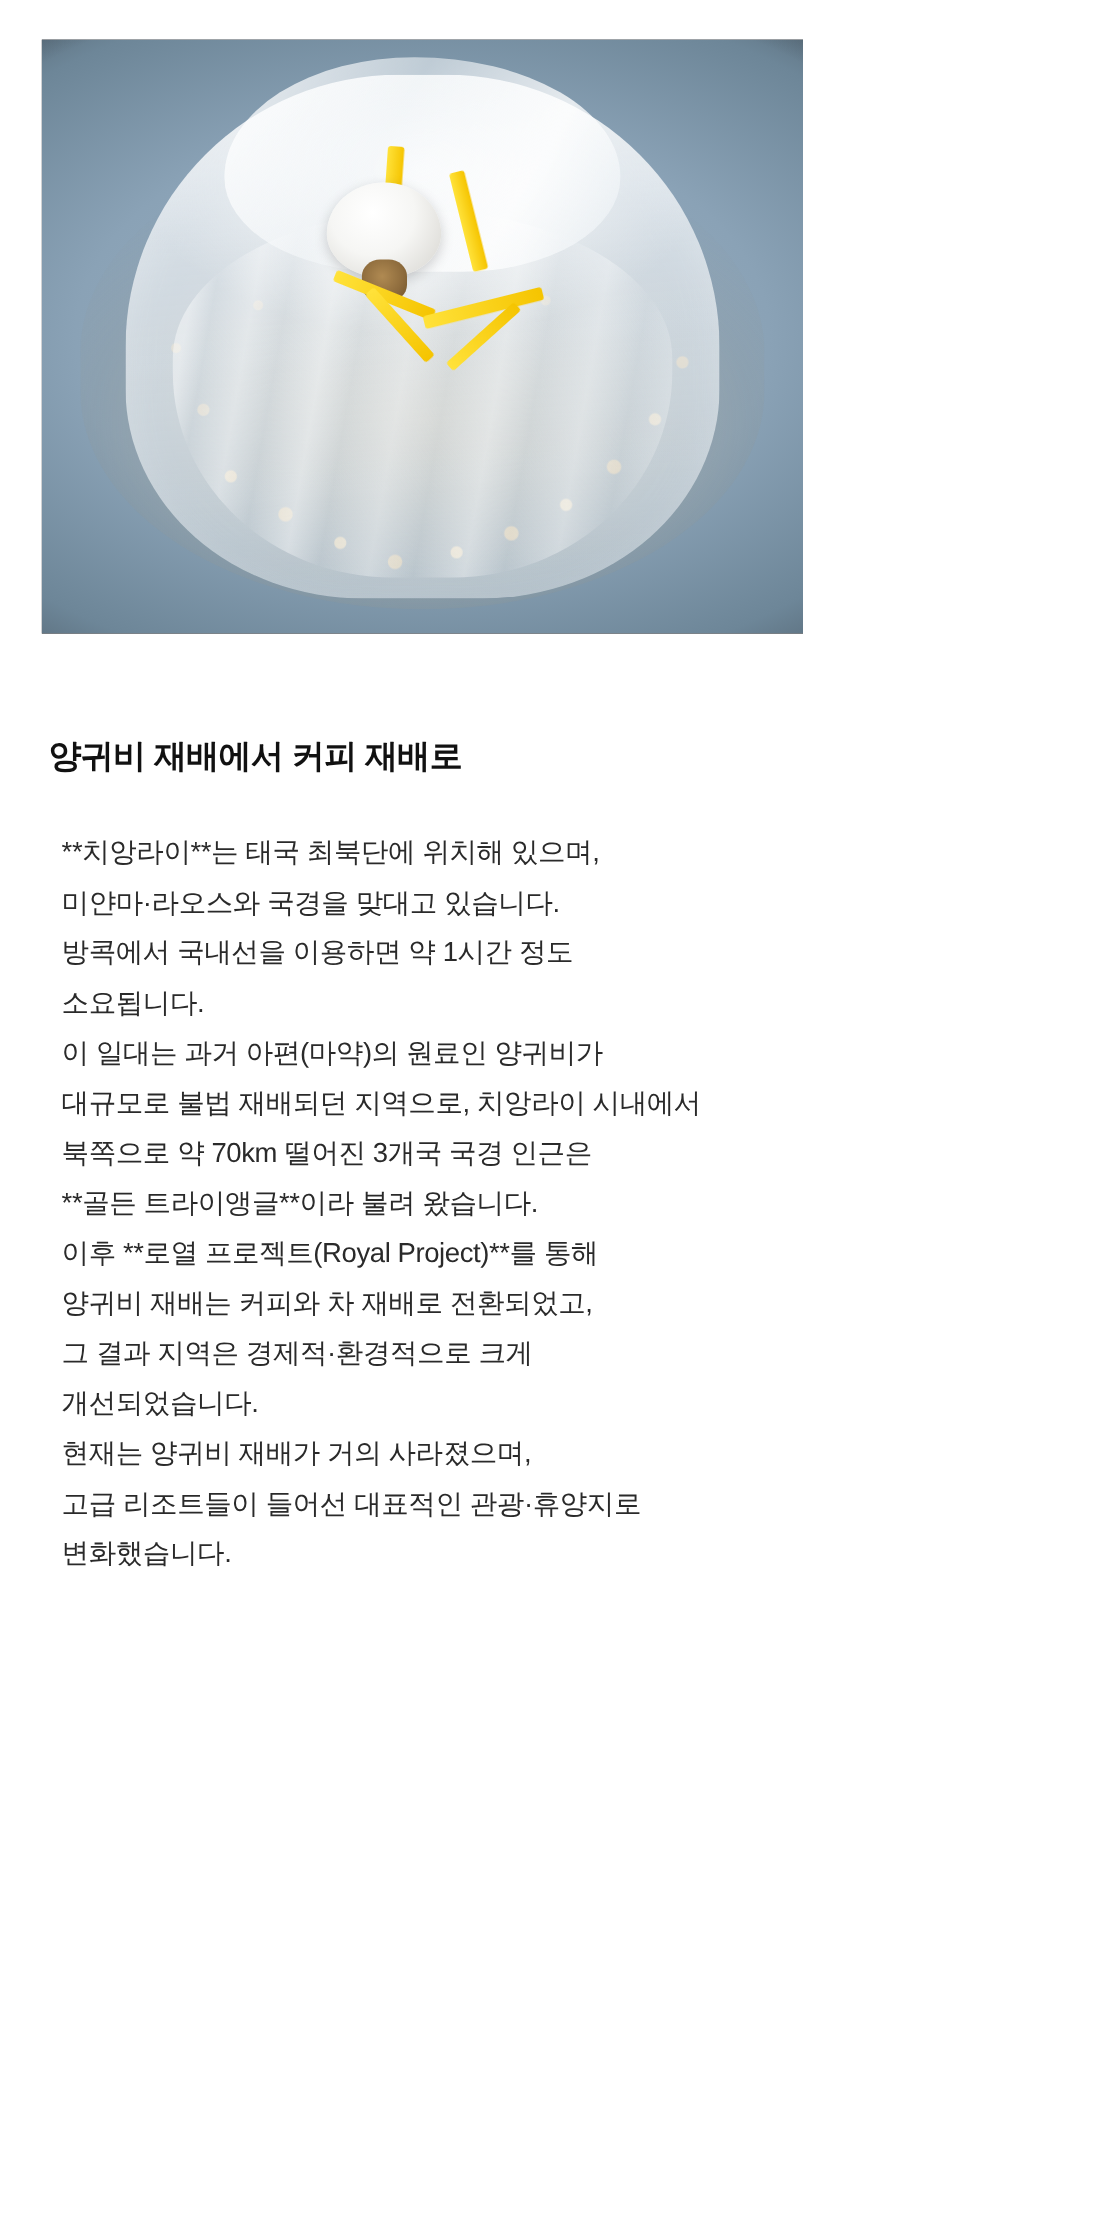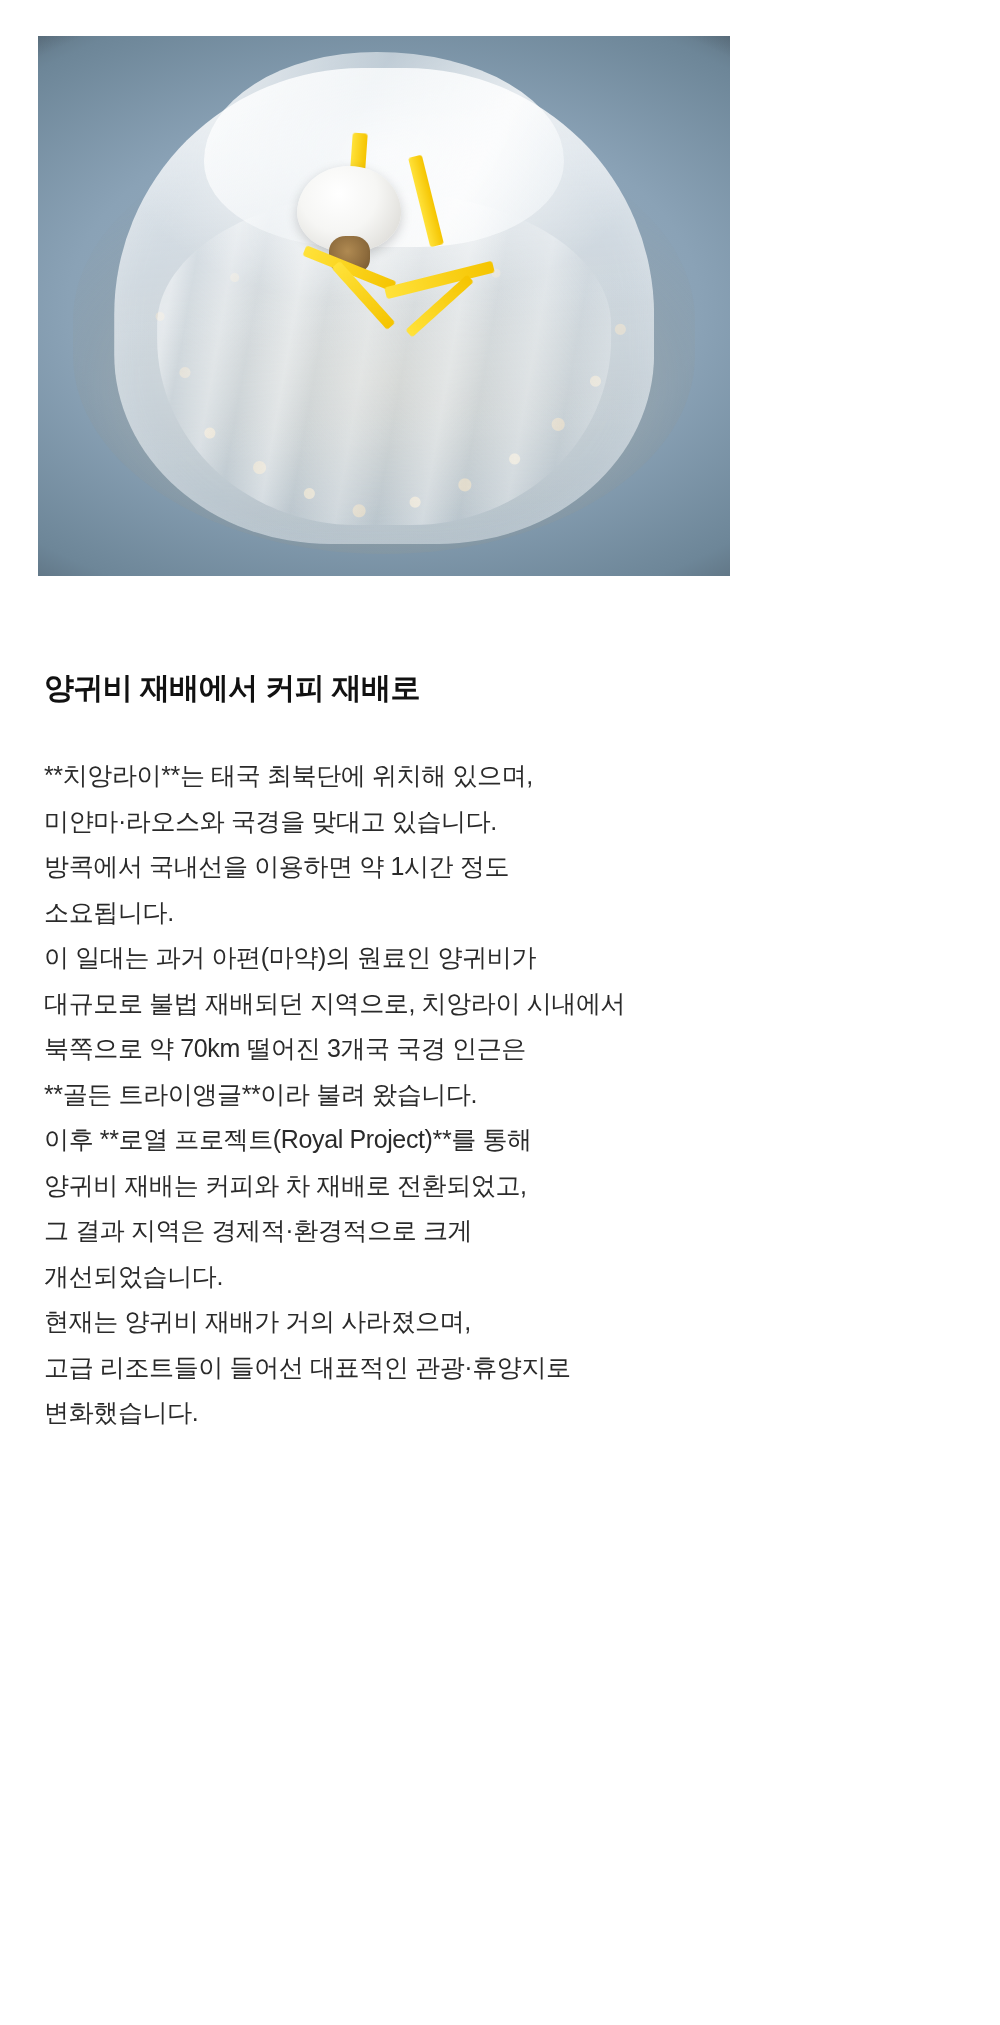--- a/index.html
+++ b/index.html
@@ -145,21 +145,21 @@
   }
   .post-title {
     margin: 92px 0 46px 0;
     font-size: 30px;
     font-weight: 700;
     letter-spacing: -0.02em;
     color: #111111;
     line-height: 1.3;
   }
   .post-body {
-    margin: 0;
+    margin: 12px;
     font-size: 25px;
     line-height: 1.82;
     letter-spacing: -0.015em;
     color: #2a2a2a;
     white-space: pre-wrap;
     word-break: keep-all;
   }
 </style>
 </head>
 <body>

